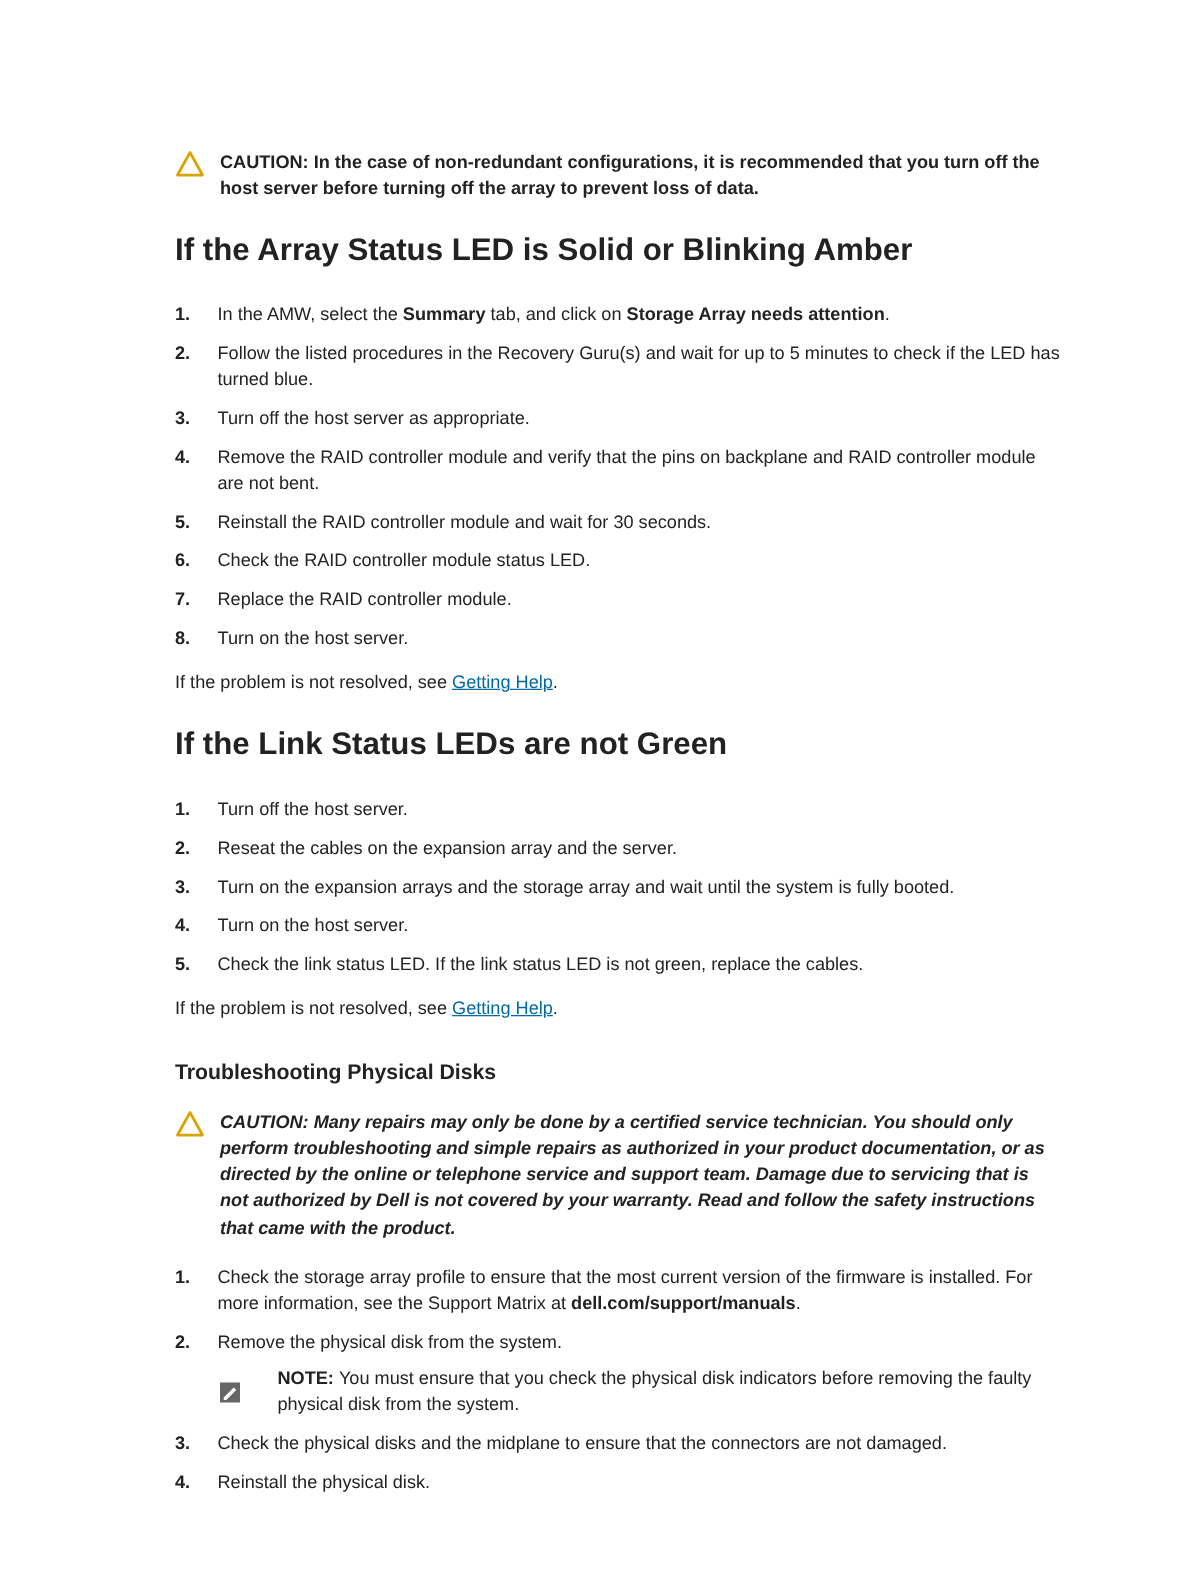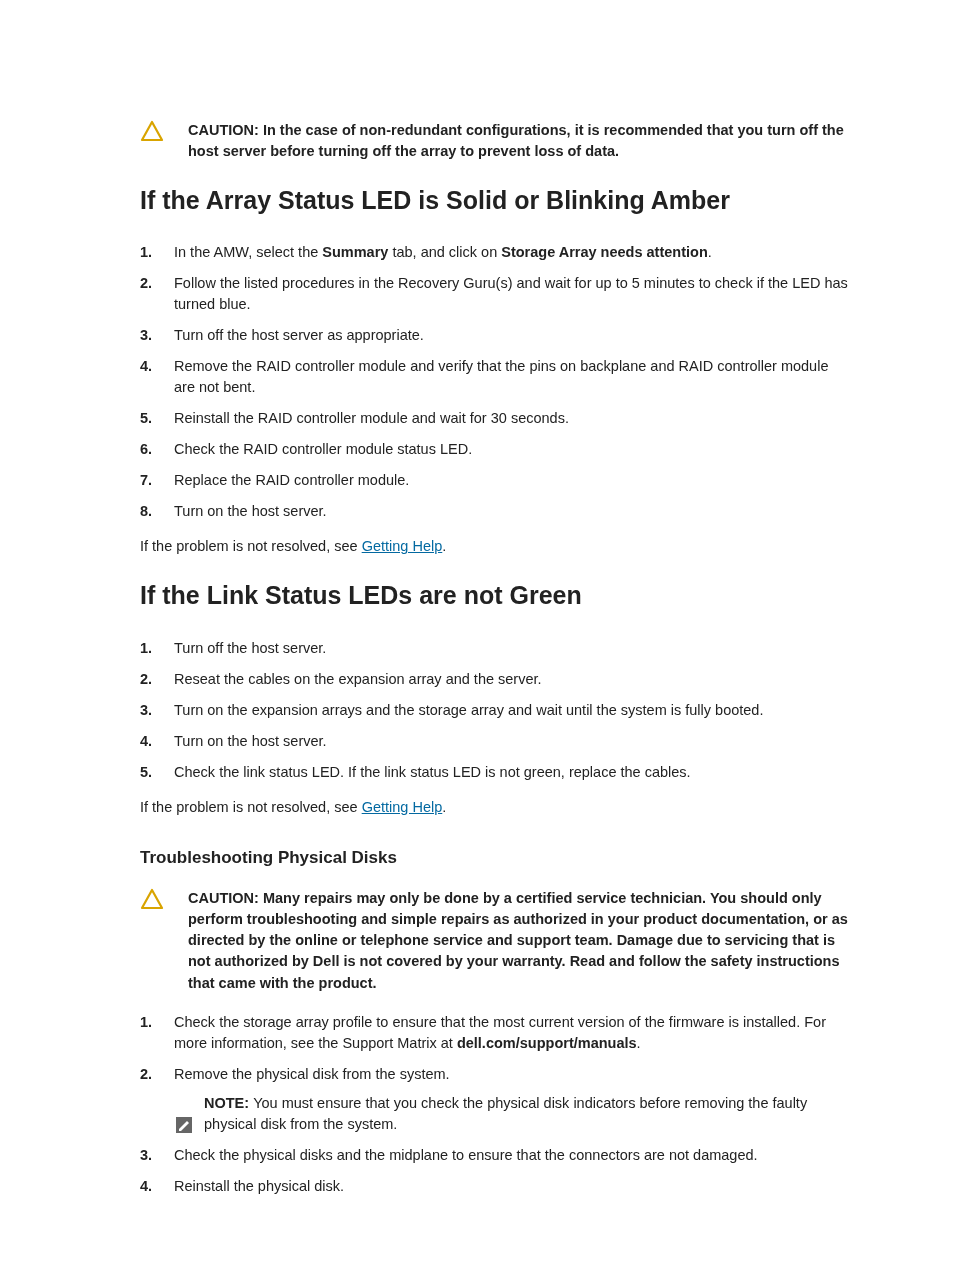--- a/index.html
+++ b/index.html
@@ -9,21 +9,21 @@
       background: #fff;
       font-family: "Segoe UI", "Helvetica Neue", Arial, sans-serif;
       color: #222;
       padding: 120px 105px 0 140px;
       font-size: 14.5px;
       line-height: 1.45;
     }
     .caution-block, .note-block {
       display: flex;
       align-items: flex-start;
-      gap: 24px;
+      gap: 12px;
       margin-bottom: 18px;
     }
     .caution-icon svg, .note-icon svg { display: block; }
     .caution-text { font-weight: 700; flex: 1; }
     .caution-text .label { font-weight: 700; }
     h2.section-h {
       font-size: 25px;
       font-weight: 700;
       margin: 20px 0 24px 0;
     }
@@ -49,22 +49,22 @@
       position: absolute;
       left: 0;
       top: 0;
     }
     .para { margin-bottom: 14px; }
     .para-in-list { margin-top: 6px; }
     a.link { color: #0369a1; text-decoration: underline; }
     .bold { font-weight: 700; }
     .note-inner { flex: 1; }
     .note-label { font-weight: 700; }
-    .caution-block-indent { padding-left: 0; }
-    .steps-indent-note { margin: 8px 0 2px 0; display:flex; gap:10px; align-items:flex-end;}
+    .caution-block-indent { padding-left: 0; font-style: italic; }
+    .steps-indent-note { margin: 8px 0 2px 0; display:flex; gap:28px; align-items:center;}
   </style>
 </head>
 <body>
 
 <div class="caution-block">
   <span class="caution-icon">
     <svg width="24" height="22" viewBox="0 0 24 22">
         <path d="M12 2 L22 20 L2 20 Z" fill="none" stroke="#d9a400" stroke-width="2.2" stroke-linejoin="round"></path>
       </svg>
   </span>

